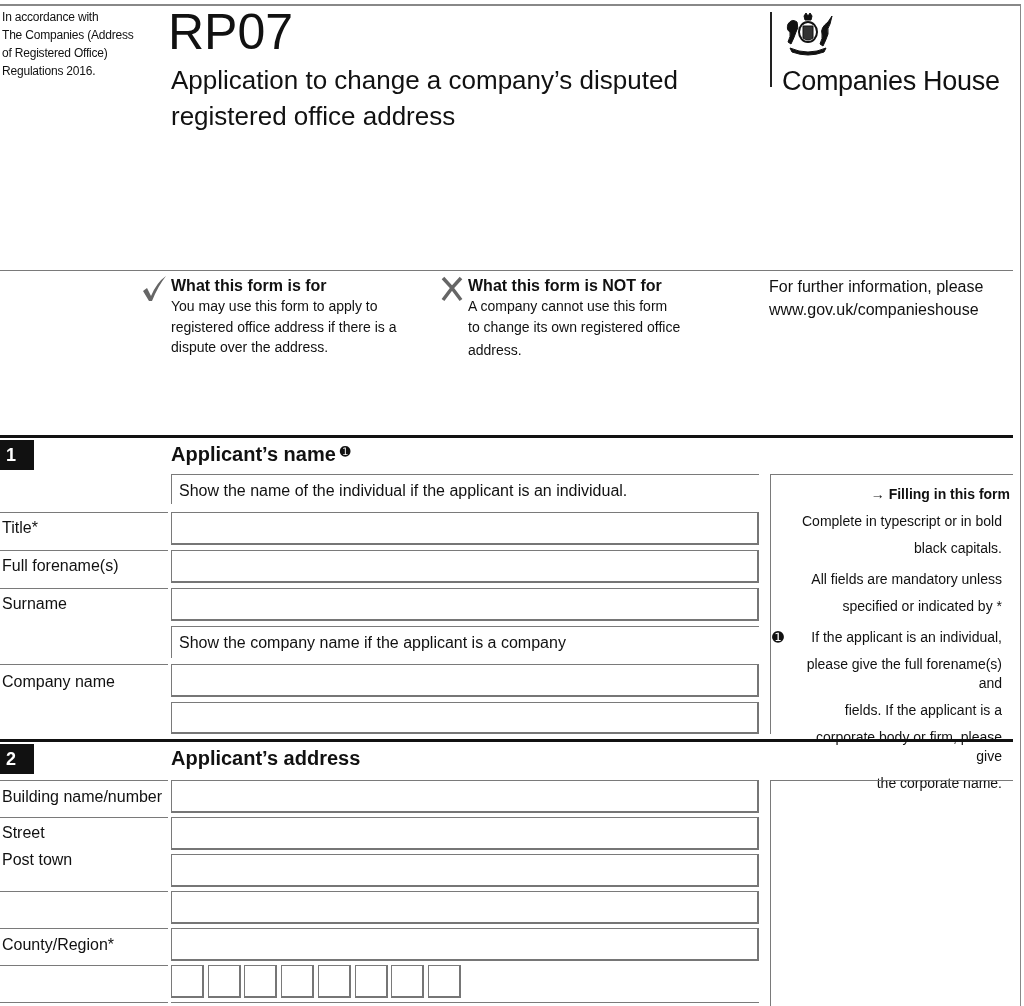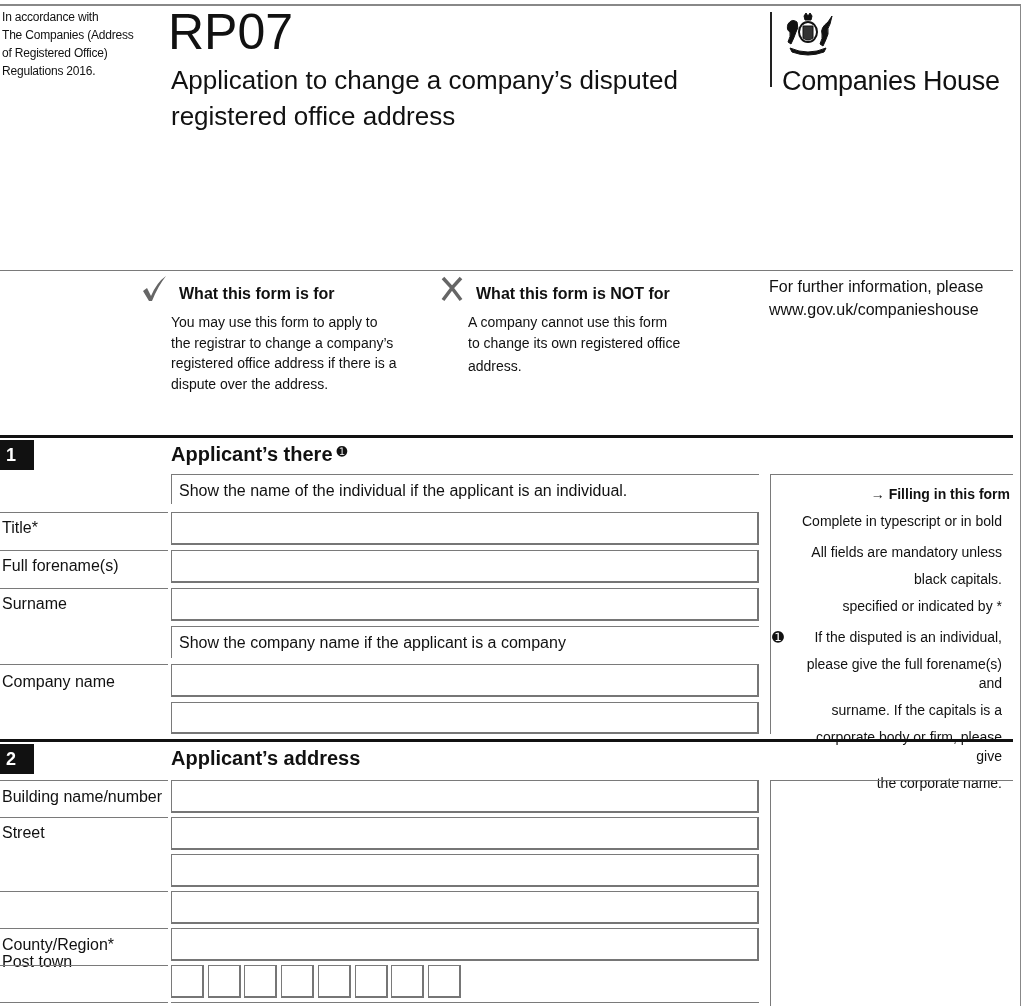--- a/index.html
+++ b/index.html
@@ -15,21 +15,21 @@
     .legal-note { left: 2px; top: 8px; width: 150px; font-size: 12px; line-height: 18px; letter-spacing: -0.2px; }
     .form-code { left: 168px; top: 4px; font-size: 50px; line-height: 56px; font-weight: 400; letter-spacing: 0px; }
     .form-title { left: 171px; top: 62px; width: 560px; font-size: 26px; line-height: 36px; }
 
     .logo-divider { left: 770px; top: 12px; height: 75px; border-left: 2px solid #222; position: absolute; width: 0; }
     .crest { left: 782px; top: 12px; width: 52px; height: 44px; }
     .logo-text { left: 782px; top: 64px; font-size: 27px; line-height: 34px; letter-spacing: -0.3px; }
 
     .info-line { left: 0; top: 270px; width: 1013px; }
     .info-col { top: 276px; font-size: 14px; line-height: 20.5px; }
-    .info-col h3 { margin: 8px; font-size: 16px; line-height: 20px; font-weight: bold; }
+    .info-col h3 { margin: 0; font-size: 16px; line-height: 20px; font-weight: bold; }
     .info-col p { margin: 0; }
     .check-icon { left: 140px; top: 274px; width: 28px; height: 28px; }
     .cross-icon { left: 440px; top: 276px; width: 24px; height: 26px; }
     .further { left: 769px; top: 276px; width: 240px; font-size: 16px; line-height: 22.5px; }
 
     .section-num { position: absolute; left: 0; width: 34px; height: 30px; background: #111; color: #fff;
       font-weight: bold; font-size: 18px; line-height: 30px; padding-left: 6px; box-sizing: border-box; }
     .section-title { position: absolute; left: 171px; font-size: 20px; font-weight: bold; line-height: 26px; }
     .section-title .note-marker { font-size: 13px; vertical-align: top; position: relative; top: -2px; margin-left: 4px; }
 
@@ -75,21 +75,20 @@
 <div class="abs logo-text">Companies House</div>
 
 <div class="hline info-line"></div>
 
 <svg class="abs check-icon" viewBox="0 0 28 28">
   <path d="M3 17 L7 14 L11 22 Q17 8 26 2 Q18 12 12 27 L9 27 Z" fill="#666"></path>
 </svg>
 <div class="abs info-col" style="left:171px; width:260px;">
   <h3>What this form is for</h3>
   <p>You may use this form to apply to</p>
-  <p>the registrar to change a company’s</p>
   <p>registered office address if there is a</p>
   <p>dispute over the address.</p>
 </div>
 
 <svg class="abs cross-icon" viewBox="0 0 24 26">
   <path d="M3 2 L12 12 L21 2 M12 12 L3 24 M12 12 L21 24" stroke="#666" stroke-width="3.5" fill="none"></path>
 </svg>
 <div class="abs info-col" style="left:468px; width:260px;">
   <h3>What this form is NOT for</h3>
   <p>A company cannot use this form</p>
@@ -98,21 +97,21 @@
 </div>
 
 <div class="abs further">
   <div>For further information, please</div>
   <div>www.gov.uk/companieshouse</div>
 </div>
 
 <div class="hline-thick" style="left:0; top:435px; width:1013px;"></div>
 <div class="section-num" style="top:440px;">1</div>
 <div class="section-title" style="top:441px;">
-  <span>Applicant’s there</span><span class="note-marker">➊</span>
+  <span>Applicant’s name</span><span class="note-marker">➊</span>
 </div>
 
 <div class="hline" style="left:171px; top:474px; width:588px;"></div>
 <div class="vline" style="left:171px; top:474px; height:30px;"></div>
 <div class="hint-text" style="top:481px;">Show the name of the individual if the applicant is an individual.</div>
 
 <div class="hline" style="left:0; top:512px; width:168px;"></div>
 <div class="field-label" style="top:518px;">Title*</div>
 <input class="field-box" style="left: 171px; top: 512px; width: 588px; height: 33px;" value="">
 
@@ -135,49 +134,49 @@
 
 <div class="hline" style="left:770px; top:474px; width:243px;"></div>
 <div class="vline" style="left:770px; top:474px; height:260px;"></div>
 <div class="guide-box" style="top:485px; width:240px;">
   <div class="g-title">
     <span>→</span>
     <span>Filling in this form</span>
   </div>
   <div style="padding-left:18px;">
     <p>Complete in typescript or in bold</p>
+    <p>black capitals.</p>
     <p style="margin-top:12px;">All fields are mandatory unless</p>
-    <p>black capitals.</p>
     <p>specified or indicated by *</p>
   </div>
   <div style="margin-top:12px; position:relative; padding-left:18px;">
     <span style="position:absolute; left:2px; top:0; font-weight:bold;">➊</span>
-    <p>If the disputed is an individual,</p>
+    <p>If the applicant is an individual,</p>
     <p>please give the full forename(s) and</p>
-    <p>surname. If the capitals is a</p>
+    <p>fields. If the applicant is a</p>
     <p>corporate body or firm, please give</p>
     <p>the corporate name.</p>
   </div>
 </div>
 
 <div class="hline-thick" style="left:0; top:739px; width:1013px;"></div>
 <div class="section-num" style="top:744px;">2</div>
 <div class="section-title" style="top:745px;">Applicant’s address</div>
 
 <div class="hline" style="left:0; top:780px; width:168px;"></div>
 <div class="field-label" style="top:787px;">Building name/number</div>
 <input class="field-box" style="left: 171px; top: 780px; width: 588px; height: 33px;" value="">
 
 <div class="hline" style="left:0; top:817px; width:168px;"></div>
 <div class="field-label" style="top:823px;">Street</div>
 <input class="field-box" style="left: 171px; top: 817px; width: 588px; height: 33px;" value="">
 <input class="field-box" style="left: 171px; top: 854px; width: 588px; height: 33px;" value="">
 
 <div class="hline" style="left:0; top:891px; width:168px;"></div>
-<div class="field-label" style="top:952px;">Post town</div>
+<div class="field-label" style="top:850px;">Post town</div>
 <input class="field-box" style="left: 171px; top: 891px; width: 588px; height: 33px;" value="">
 
 <div class="hline" style="left:0; top:928px; width:168px;"></div>
 <div class="field-label" style="top:935px;">County/Region*</div>
 <input class="field-box" style="left: 171px; top: 928px; width: 588px; height: 33px;" value="">
 
 <div class="hline" style="left:0; top:965px; width:168px;"></div>
 <div class="field-label" style="top:1028px;font-family:Liberation Mono, monospace;">Postcode*</div>
 <div id="postcode-cells">
     <input class="pc-cell" maxlength="1" style="left: 171px; top: 965px; width: 33px; height: 33px;">

